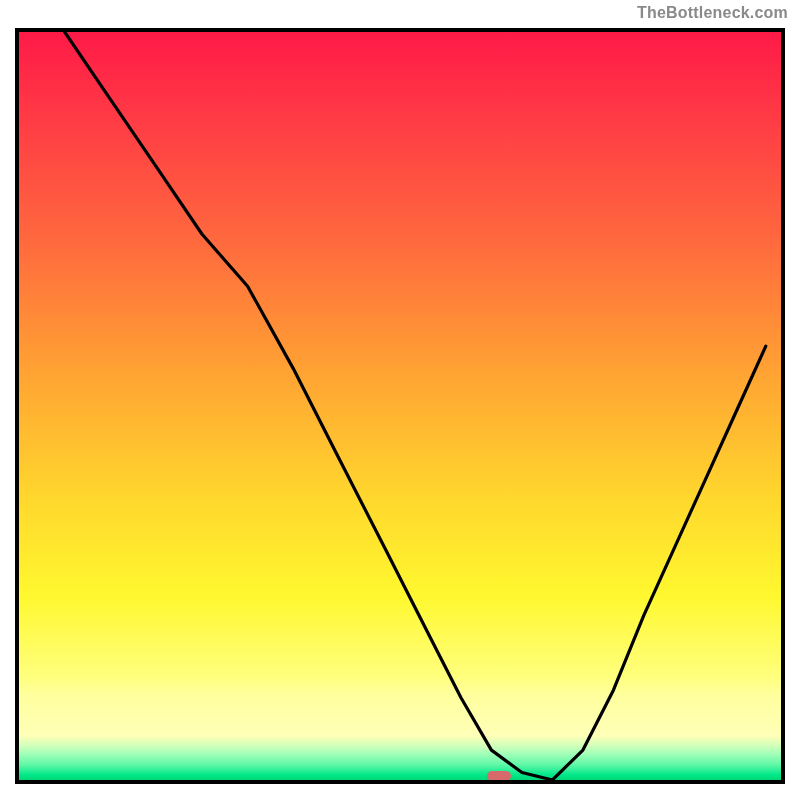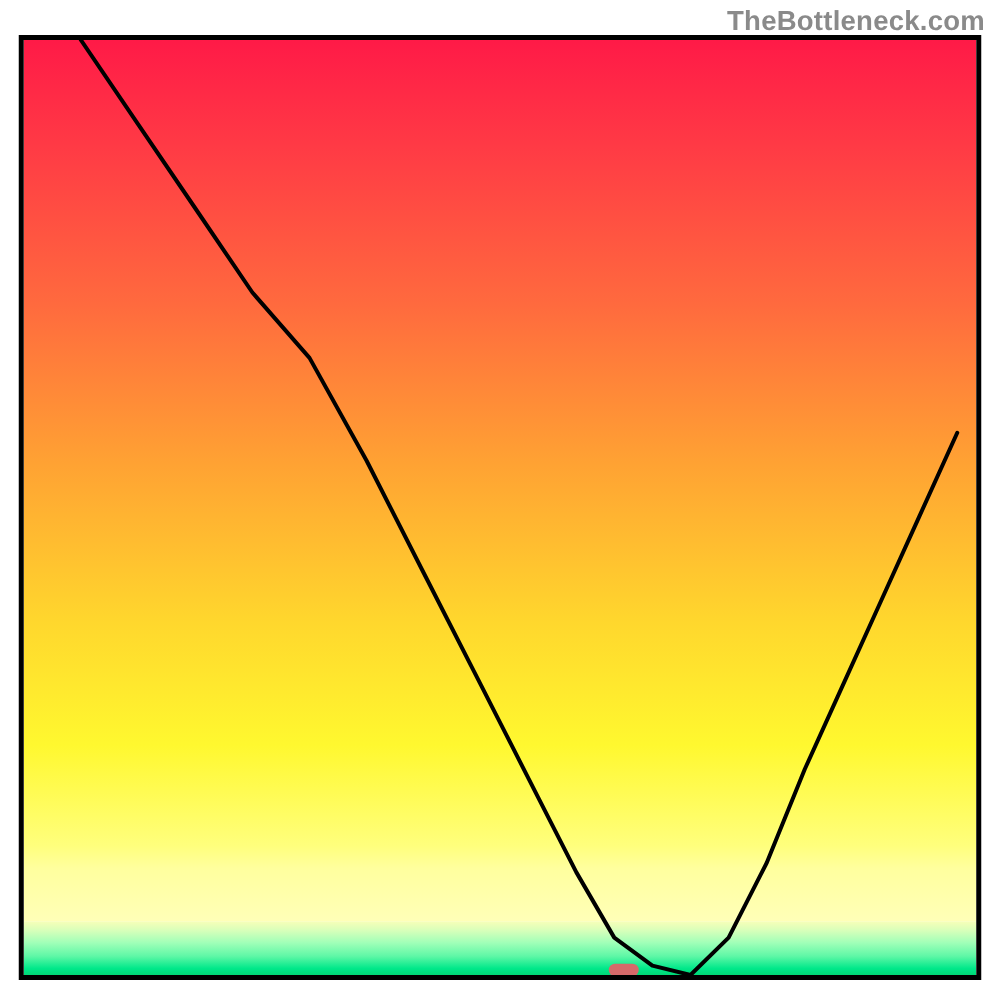--- a/index.html
+++ b/index.html
@@ -12,21 +12,21 @@
   }
   .chart-wrap {
     position: relative;
     width: 800px;
     height: 800px;
   }
   .watermark {
     position: absolute;
     top: 4px;
     right: 12px;
-    font-size: 22px;
+    font-size: 16px;
     font-weight: 600;
     color: #8a8a8a;
     letter-spacing: 0.2px;
     z-index: 5;
   }
   .plot-frame {
     position: absolute;
     left: 15px;
     top: 28px;
     width: 770px;

